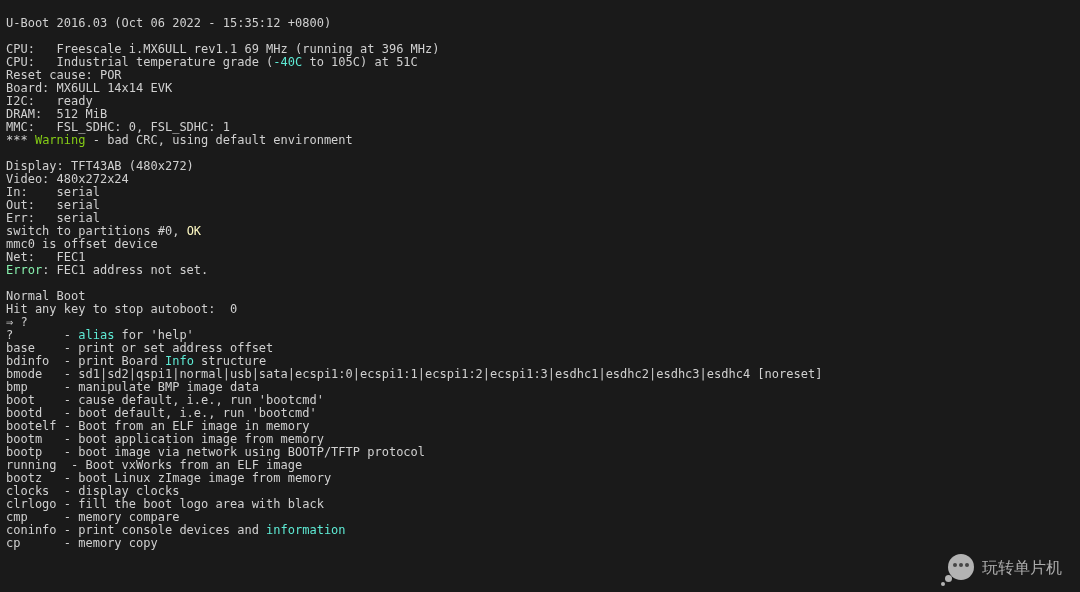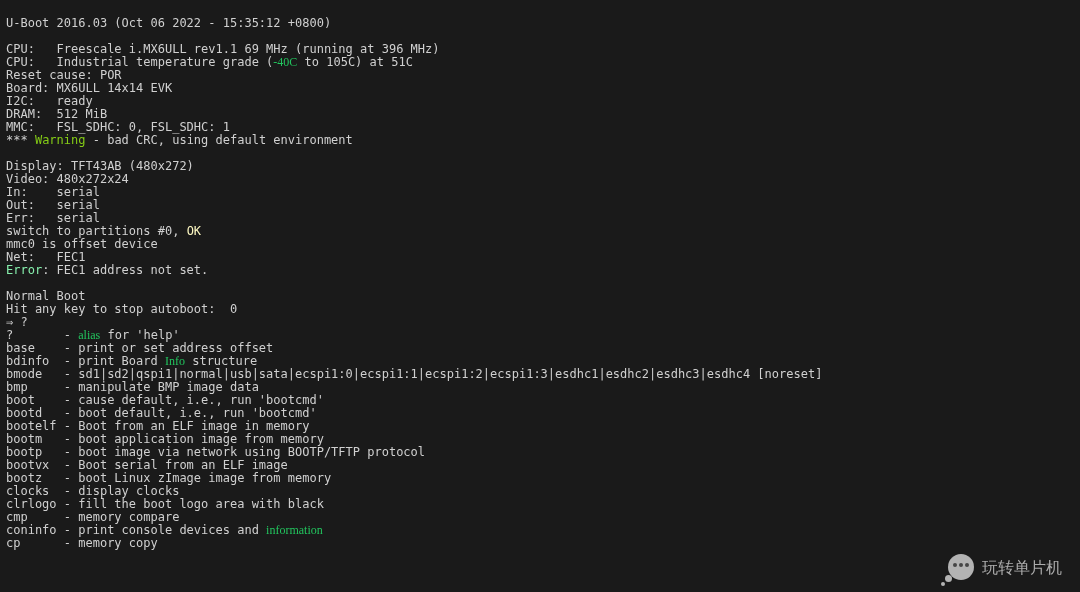--- a/index.html
+++ b/index.html
@@ -12,21 +12,21 @@
     font-family: "Menlo", "Consolas", "DejaVu Sans Mono", monospace;
     font-size: 12px;
     line-height: 13px;
     overflow: hidden;
     position: relative;
   }
   #terminal {
     padding: 4px 6px;
     white-space: pre;
   }
-  .cyan { color: #22c55e; font-family: Liberation Serif, serif; }
+  .cyan { color: #5eead4; }
   .yellow { color: #84cc16; }
   .green { color: #fef9c3; }
   .red { color: #86efac; }
   .watermark {
     position: absolute;
     right: 18px;
     bottom: 12px;
     display: flex;
     align-items: center;
     gap: 8px;
@@ -94,21 +94,21 @@
 <span>?       - </span><span class="cyan">alias</span><span> for 'help'</span>
 <span>base    - print or set address offset</span>
 <span>bdinfo  - print Board </span><span class="cyan">Info</span><span> structure</span>
 <span>bmode   - sd1|sd2|qspi1|normal|usb|sata|ecspi1:0|ecspi1:1|ecspi1:2|ecspi1:3|esdhc1|esdhc2|esdhc3|esdhc4 [noreset]</span>
 <span>bmp     - manipulate BMP image data</span>
 <span>boot    - cause default, i.e., run 'bootcmd'</span>
 <span>bootd   - boot default, i.e., run 'bootcmd'</span>
 <span>bootelf - Boot from an ELF image in memory</span>
 <span>bootm   - boot application image from memory</span>
 <span>bootp   - boot image via network using BOOTP/TFTP protocol</span>
-<span>bootvx  - Boot serial from an ELF image</span>
+<span>running  - Boot vxWorks from an ELF image</span>
 <span>bootz   - boot Linux zImage image from memory</span>
 <span>clocks  - display clocks</span>
 <span>clrlogo - fill the boot logo area with black</span>
 <span>cmp     - memory compare</span>
 <span>coninfo - print console devices and </span><span class="cyan">information</span>
 <span>cp      - memory copy</span>
 </div>
 
 <div class="watermark">
   <div class="bubble">

